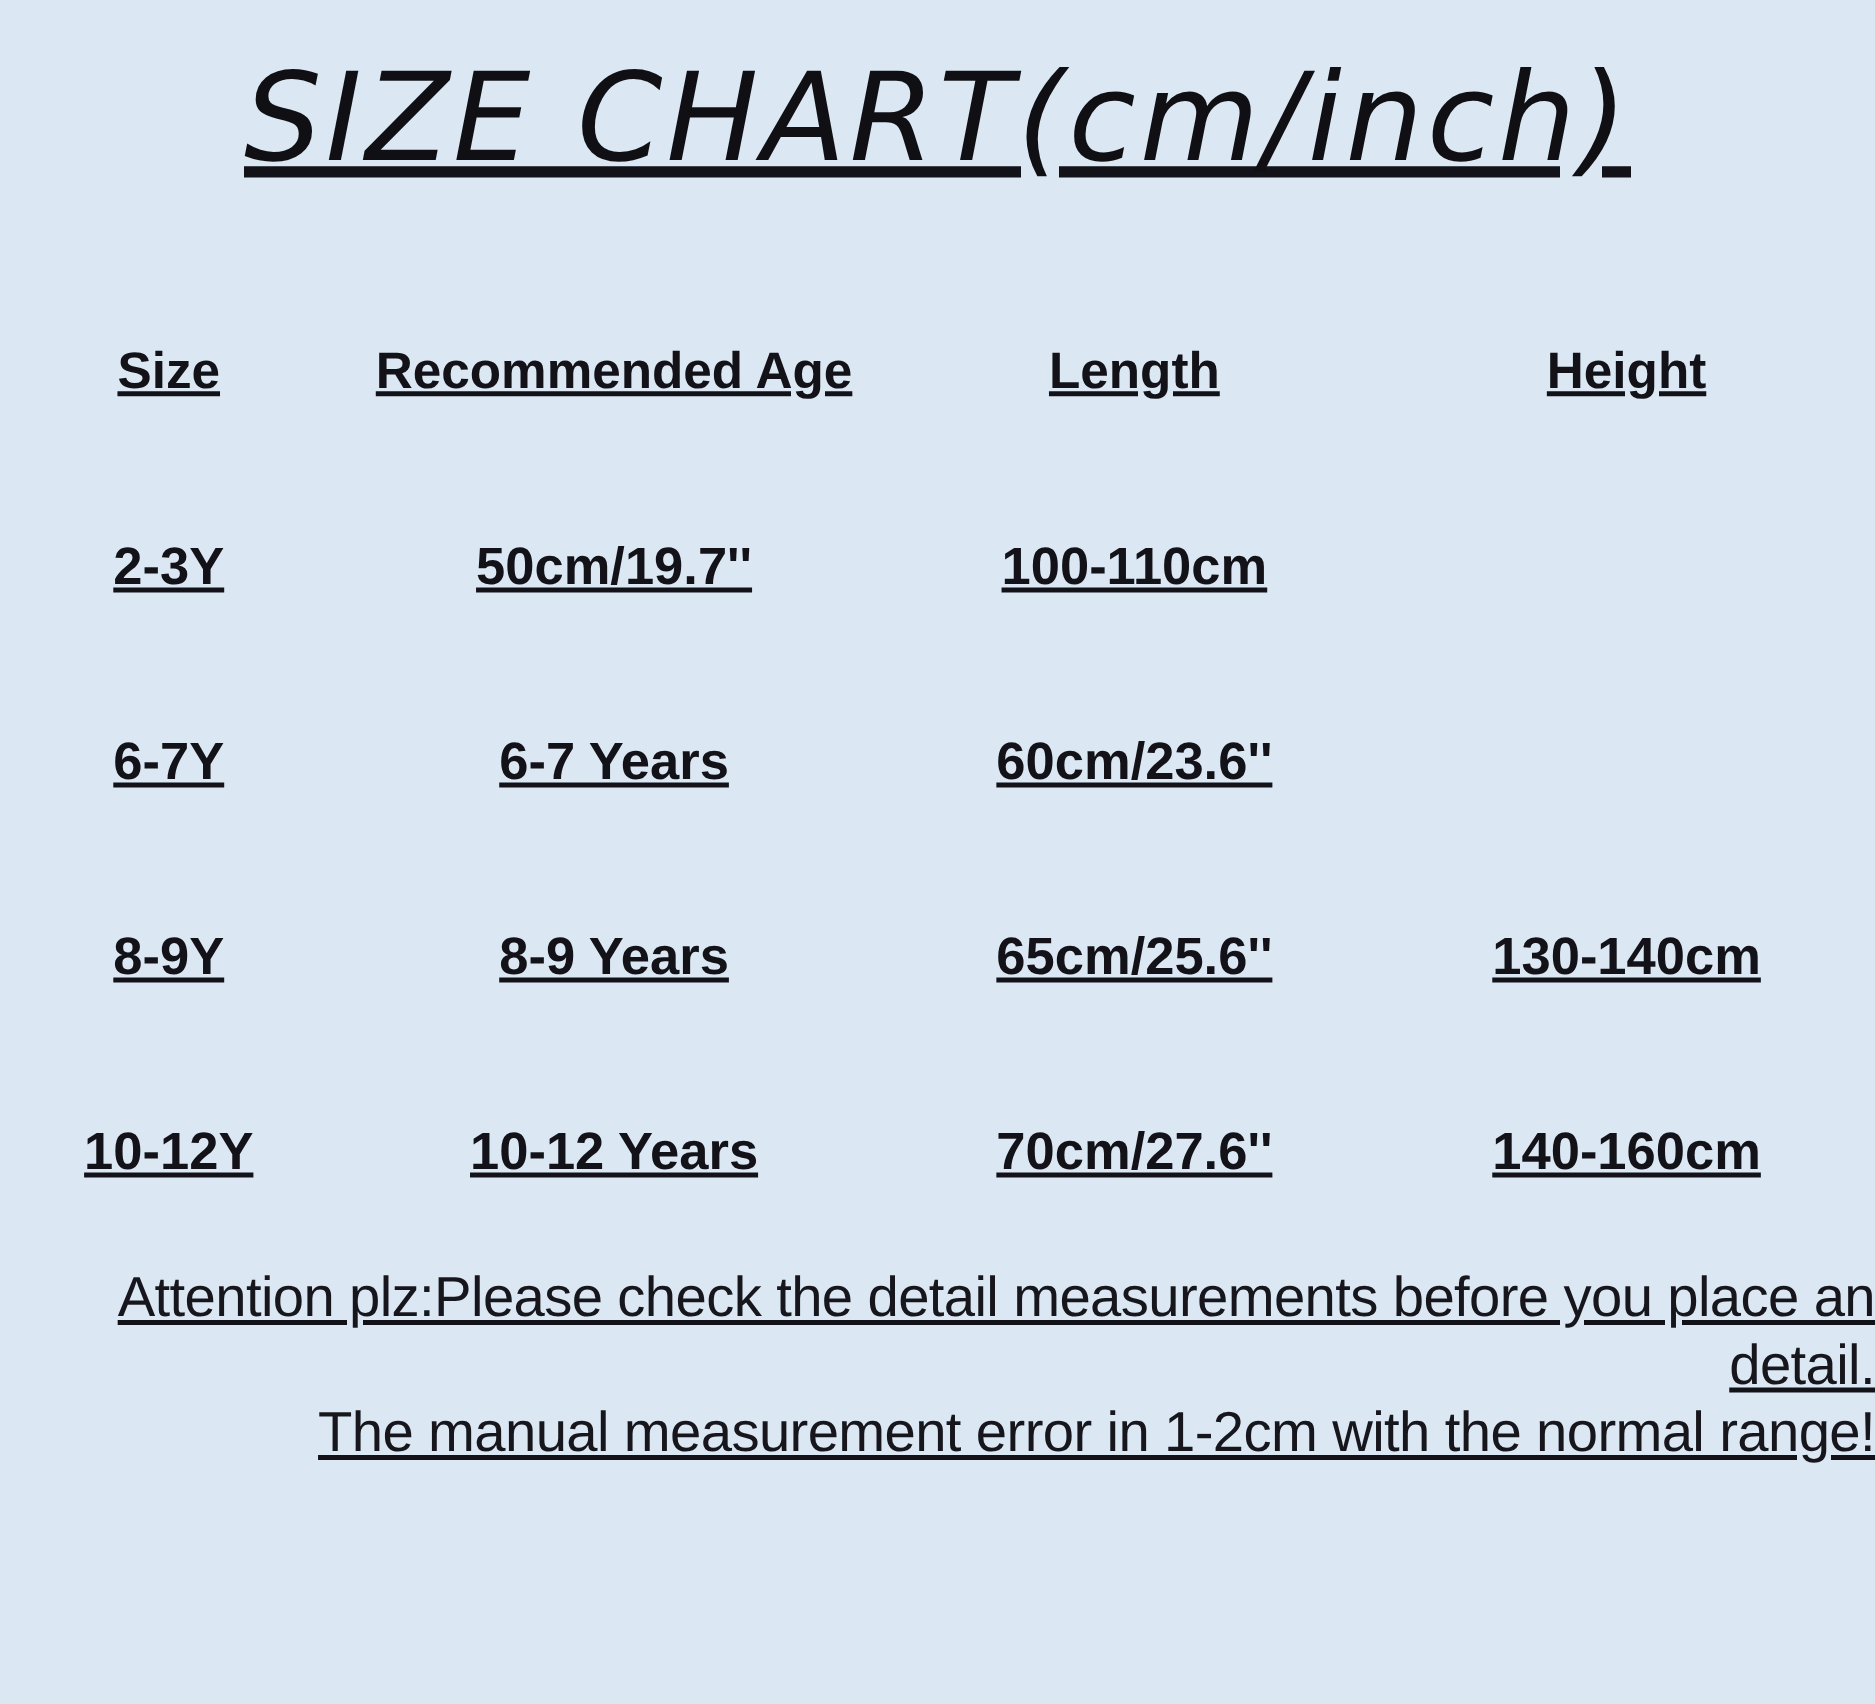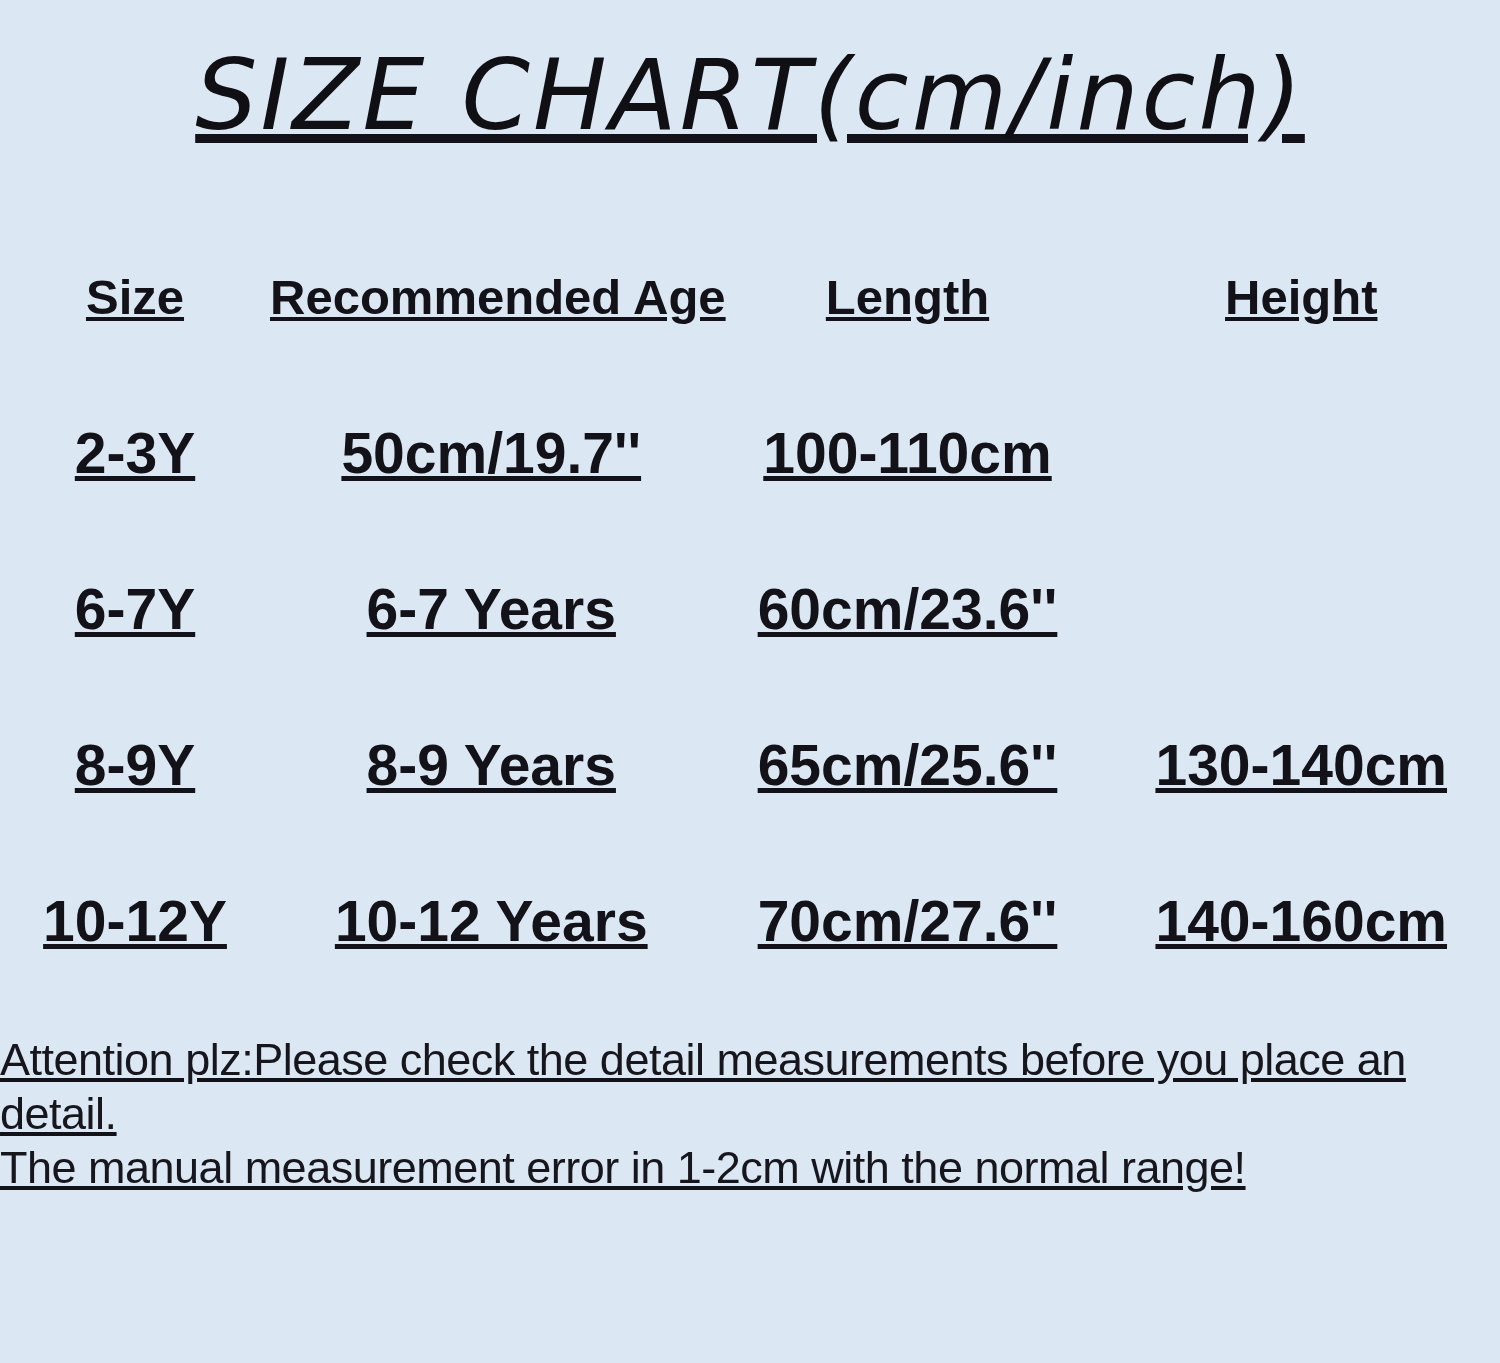--- a/index.html
+++ b/index.html
@@ -33,31 +33,31 @@
   }
   .tr {
     display: grid;
     grid-template-columns: 18% 29.5% 26% 26.5%;
     height: 156px;
     align-items: center;
   }
   .cell {
     text-align: center;
     font-weight: 700;
-    font-size: 57px;
+    font-size: 42px;
     letter-spacing: 0px;
     color: #121218;
     white-space: nowrap;
   }
   .tr.header .cell {
-    font-size: 49px;
+    font-size: 41px;
   }
   .footer {
-    margin-top: 34px;
-    text-align: left;
+    margin-top: 12px;
+    text-align: right;
     font-weight: 400;
     font-size: 45px;
     line-height: 54px;
     letter-spacing: -0.5px;
     color: #16161c;
   }
   .footer .line {
     white-space: nowrap;
   }
 </style>

